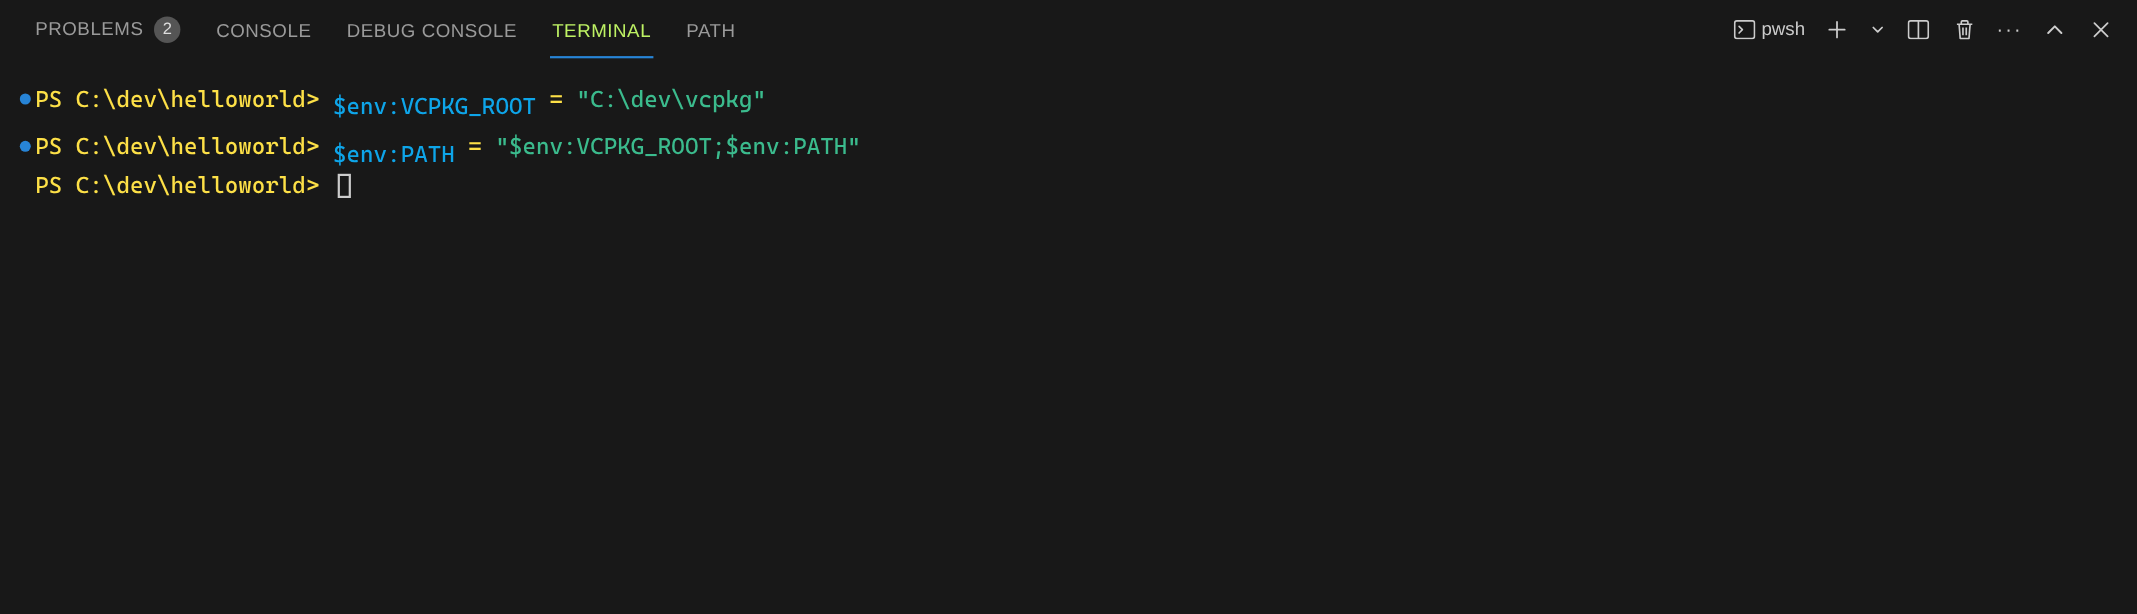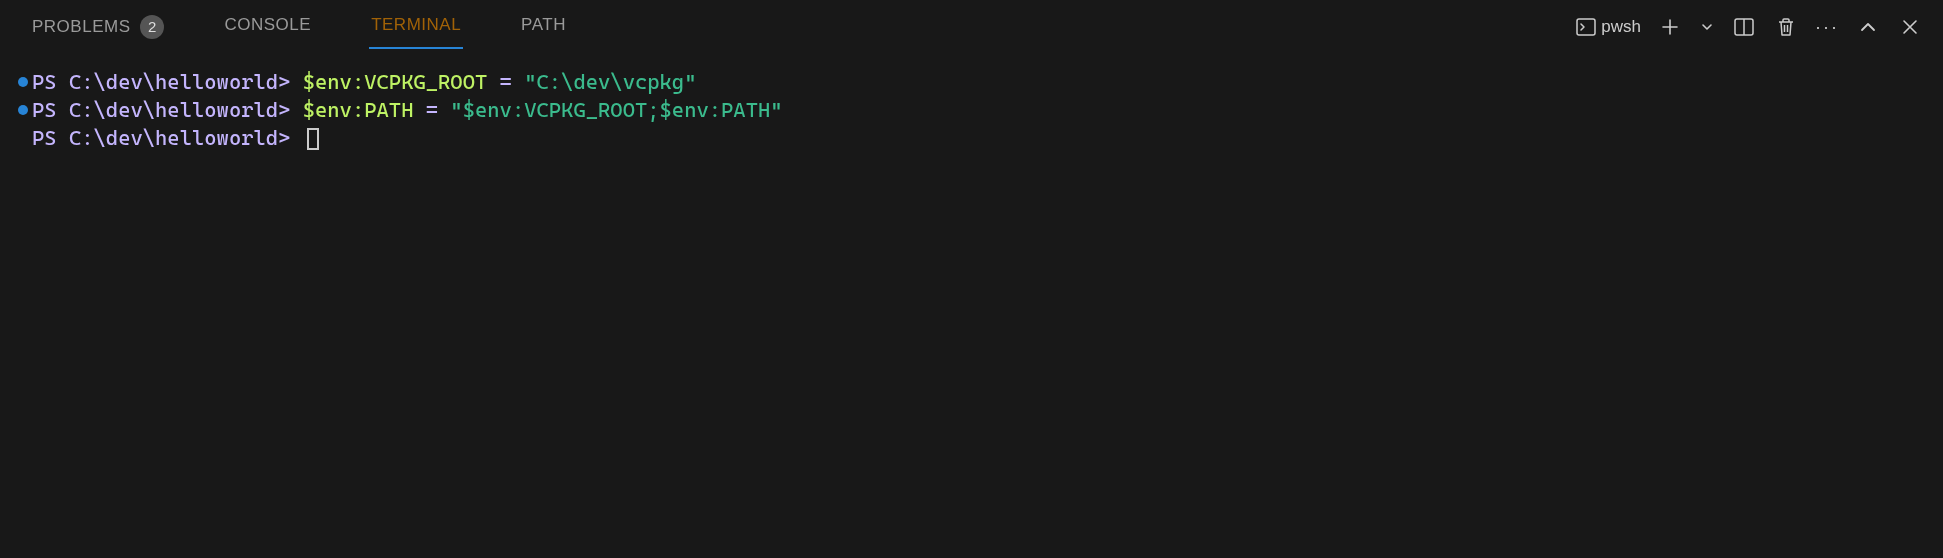--- a/index.html
+++ b/index.html
@@ -14,36 +14,36 @@
   }
   .panel-titlebar {
     display: flex;
     align-items: center;
     height: 54px;
     padding: 0 20px 0 30px;
     font-size: 17px;
   }
   .tabs {
     display: flex;
-    gap: 56px;
-    align-items: flex-start;
+    gap: 28px;
+    align-items: flex-end;
     flex: 0 0 auto;
   }
   .tab {
     display: flex;
     align-items: center;
     gap: 10px;
     color: #9a9a9a;
     letter-spacing: 0.5px;
     cursor: pointer;
     padding: 13px 2px 12px;
     border-bottom: 2px solid transparent;
   }
   .tab.active {
-    color: #a16207;
+    color: #bef264;
     border-bottom-color: #2784d6;
   }
   .badge {
     background: #555;
     color: #ddd;
     border-radius: 50%;
     min-width: 24px;
     height: 24px;
     display: inline-flex;
     align-items: center;
@@ -99,22 +99,22 @@
     width: 14px;
     display: inline-flex;
     justify-content: flex-start;
   }
   .dot {
     width: 10px;
     height: 10px;
     border-radius: 50%;
     background: #2784d6;
   }
-  .prompt { color: #c4b5fd; }
-  .cyan { color: #bef264; }
+  .prompt { color: #fde047; }
+  .cyan { color: #0ea5e9; margin-top: 15px; }
   .teal { color: #3bbb8d; }
   .cursor-box {
     display: inline-block;
     width: 12px;
     height: 22px;
     border: 2px solid #cccccc;
     margin-left: 4px;
     margin-top: 2px;
   }
 </style>
@@ -122,20 +122,23 @@
 <body>
 
 <div class="panel-titlebar">
   <div class="tabs">
     <div class="tab">
       <span>PROBLEMS</span>
       <span class="badge">2</span>
     </div>
     <div class="tab">
       <span>CONSOLE</span>
+    </div>
+    <div class="tab">
+      <span>DEBUG CONSOLE</span>
     </div>
     <div class="tab active">
       <span>TERMINAL</span>
     </div>
     <div class="tab">
       <span>PATH</span>
     </div>
   </div>
 
   <div class="spacer"></div>

